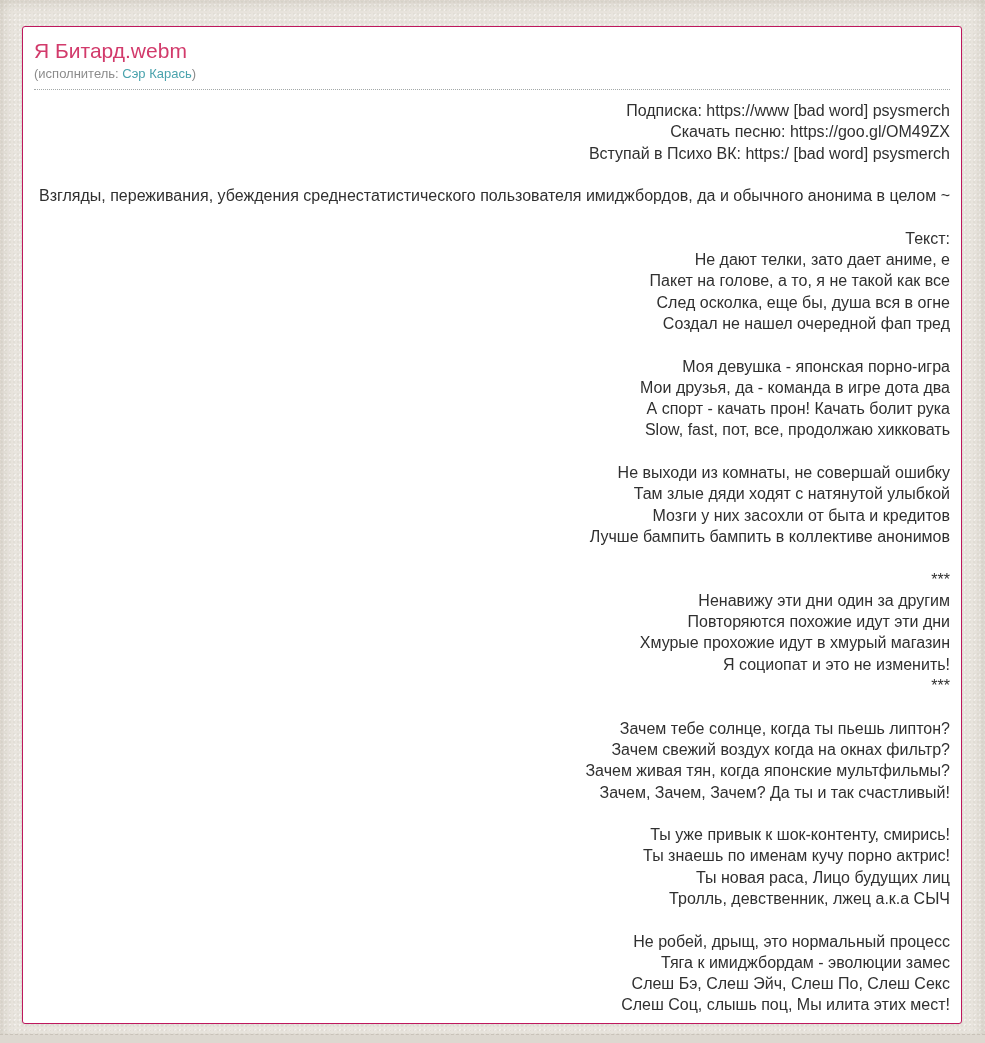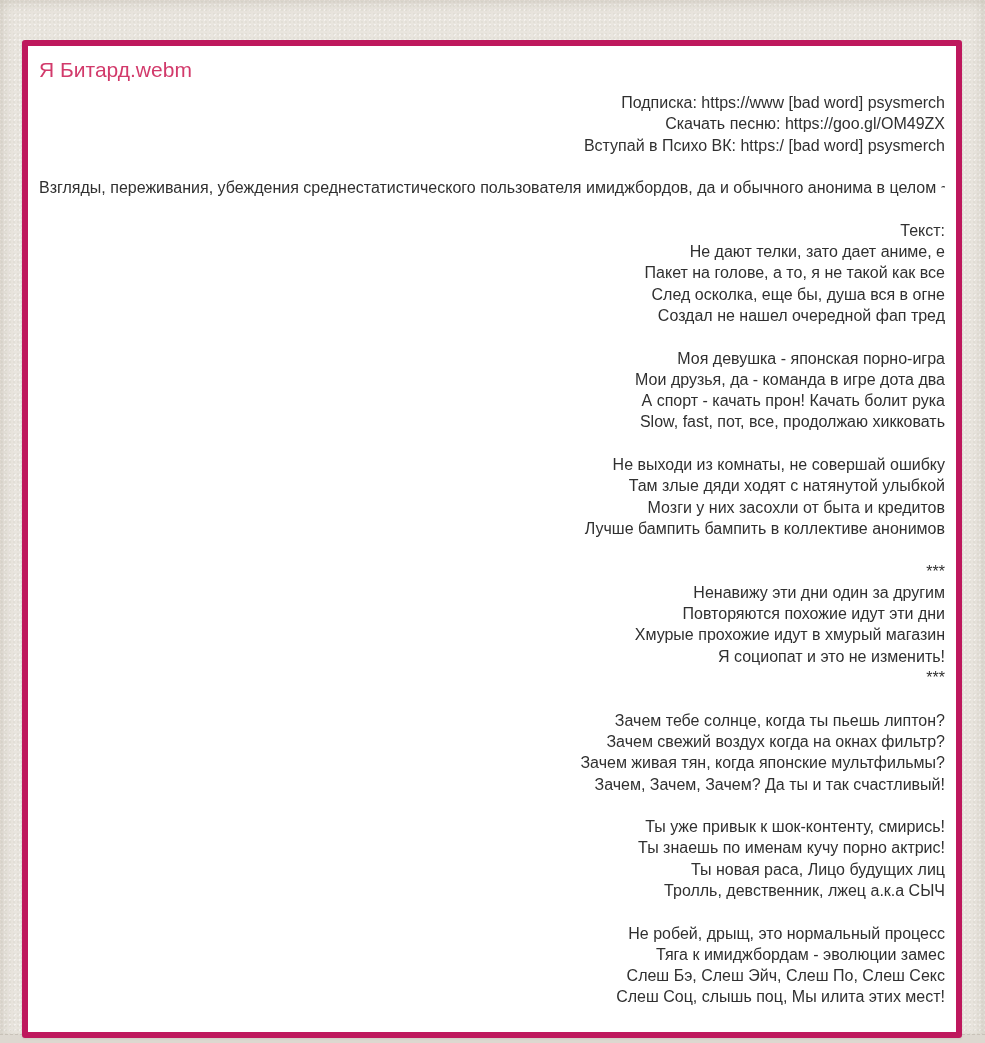--- a/index.html
+++ b/index.html
@@ -26,26 +26,26 @@
   .page-bottom-edge {
     position: absolute;
     left: 0; right: 0; bottom: 0;
     height: 8px;
     background: #ddd8d0;
     border-top: 1px dashed #c8c2b8;
   }
   .card {
     position: absolute;
     left: 22px;
-    top: 40px;
+    top: 26px;
     width: 940px;
     height: 998px;
     box-sizing: border-box;
     background: #ffffff;
-    border: 6px solid #be185d;
+    border: 1px solid #be185d;
     border-radius: 3px;
     box-shadow: 0 1px 2px rgba(150,140,125,0.18);
     padding: 8px 11px 10px 11px;
     overflow: hidden;
   }
   .song-title {
     margin: 4px 0 3px 0;
     font-size: 21px;
     font-weight: normal;
     color: #d23a6b;
@@ -75,20 +75,21 @@
 </style>
 </head>
 <body>
 
 <div class="page-bg"></div>
 <div class="page-bottom-edge"></div>
 
 <div class="card">
   <h1 class="song-title">Я Битард.webm</h1>
 
+  <div class="artist-line"><span>(исполнитель: </span><a class="artist-link">Сэр Карась</a><span>)</span></div>
 
   <div class="lyrics">Подписка: https://www [bad word] psysmerch
 Скачать песню: https://goo.gl/OM49ZX
 Вступай в Психо ВК: https:/ [bad word] psysmerch
 
 Взгляды, переживания, убеждения среднестатистического пользователя имиджбордов, да и обычного анонима в целом ~
 
 Текст:
 Не дают телки, зато дает аниме, е
 Пакет на голове, а то, я не такой как все

